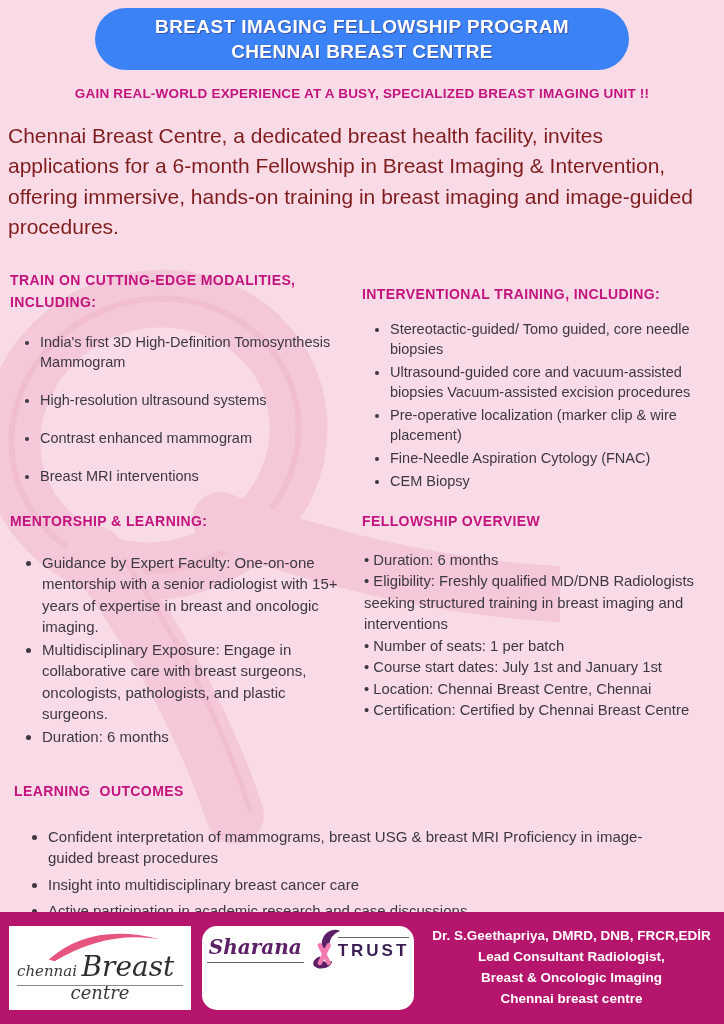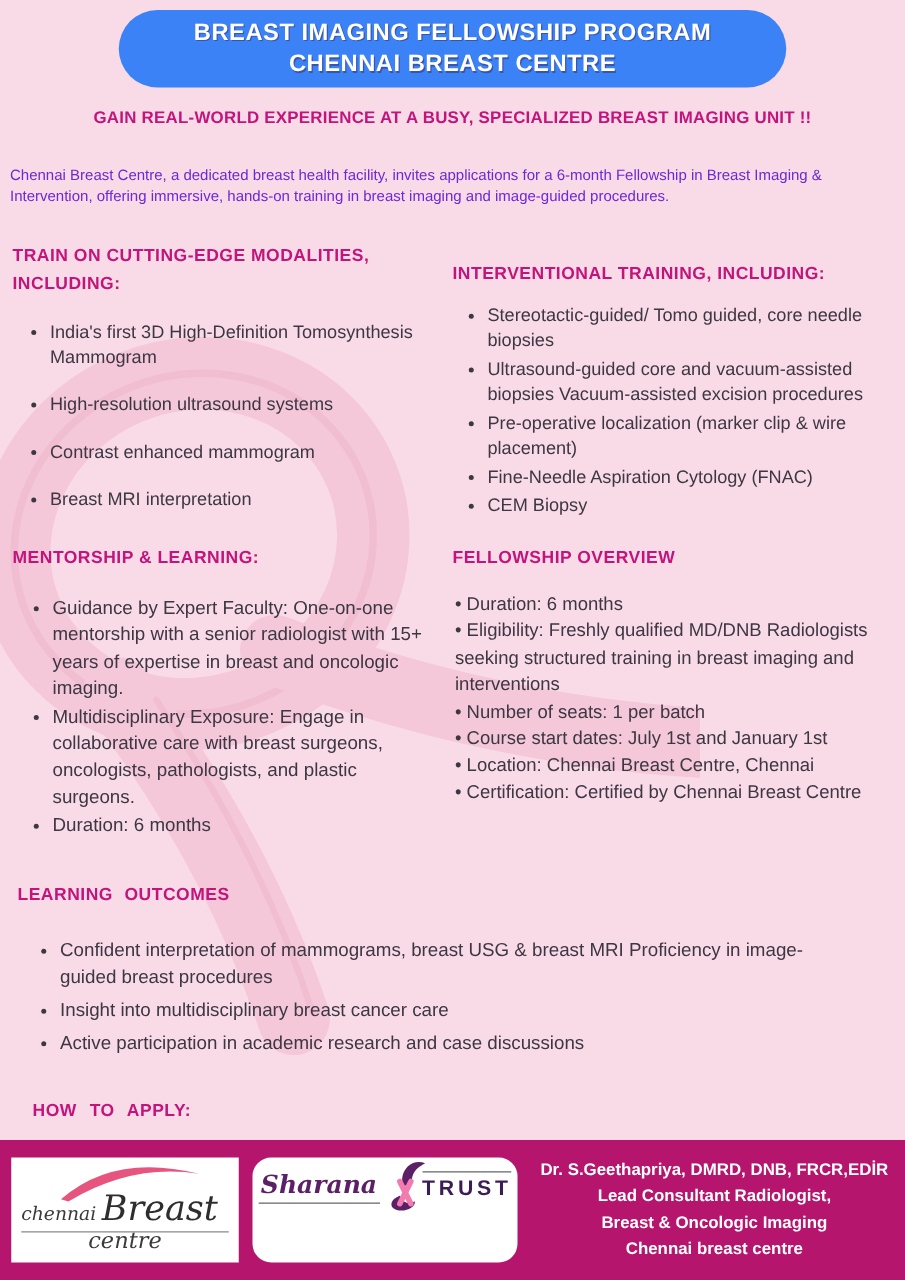--- a/index.html
+++ b/index.html
@@ -11,21 +11,21 @@
   .content { position:relative; z-index:2; }
 
   .banner { margin:8px auto 0; width:534px; height:62px; background:#3b82f6;
             border-radius:34px; text-align:center; padding-top:6px; }
   .banner div { color:#ffffff; font-weight:bold; font-size:19px; line-height:25px; letter-spacing:.4px;
                 text-shadow:1px 1px 0 rgba(60,0,30,.35); }
 
   .tagline { margin-top:16px; text-align:center; color:#c3137c; font-weight:bold;
              font-size:13.5px; letter-spacing:.2px; }
 
-  .intro { margin:31px 12px 0 8px; color:#6d28d9; font-size:12px; line-height:1.45; }
+  .intro { margin:20px 12px 0 8px; color:#7f1d1d; font-size:21px; line-height:1.45; }
 
   .grid { display:grid; grid-template-columns:352px 1fr; padding:0 6px 0 10px; }
   .row1 { margin-top:26px; }
   .row2 { margin-top:6px; }
 
   h2.section { color:#c3137c; font-weight:bold; font-size:14px; letter-spacing:.4px; line-height:1.6; }
   .row1 .col-left h2 { max-width:320px; }
   .row1 .col-right h2 { margin-top:14px; }
 
   ul { list-style:disc; color:#3c3743; }
@@ -103,21 +103,21 @@
 
     <p class="intro">Chennai Breast Centre, a dedicated breast health facility, invites applications for a 6-month Fellowship in Breast Imaging &amp; Intervention, offering immersive, hands-on training in breast imaging and image-guided procedures.</p>
 
     <div class="grid row1">
       <div class="col-left">
         <h2 class="section">TRAIN ON CUTTING-EDGE MODALITIES, INCLUDING:</h2>
         <ul class="spread">
             <li>India's first 3D High-Definition Tomosynthesis Mammogram</li>
             <li>High-resolution ultrasound systems</li>
             <li>Contrast enhanced mammogram</li>
-            <li>Breast MRI interpretation</li>
+            <li>Breast MRI interventions</li>
           </ul>
       </div>
       <div class="col-right">
         <h2 class="section">INTERVENTIONAL TRAINING, INCLUDING:</h2>
         <ul class="tight">
             <li>Stereotactic-guided/ Tomo guided, core needle biopsies</li>
             <li>Ultrasound-guided core and vacuum-assisted biopsies Vacuum-assisted excision procedures</li>
             <li>Pre-operative localization (marker clip &amp; wire placement)</li>
             <li>Fine-Needle Aspiration Cytology (FNAC)</li>
             <li>CEM Biopsy</li>

